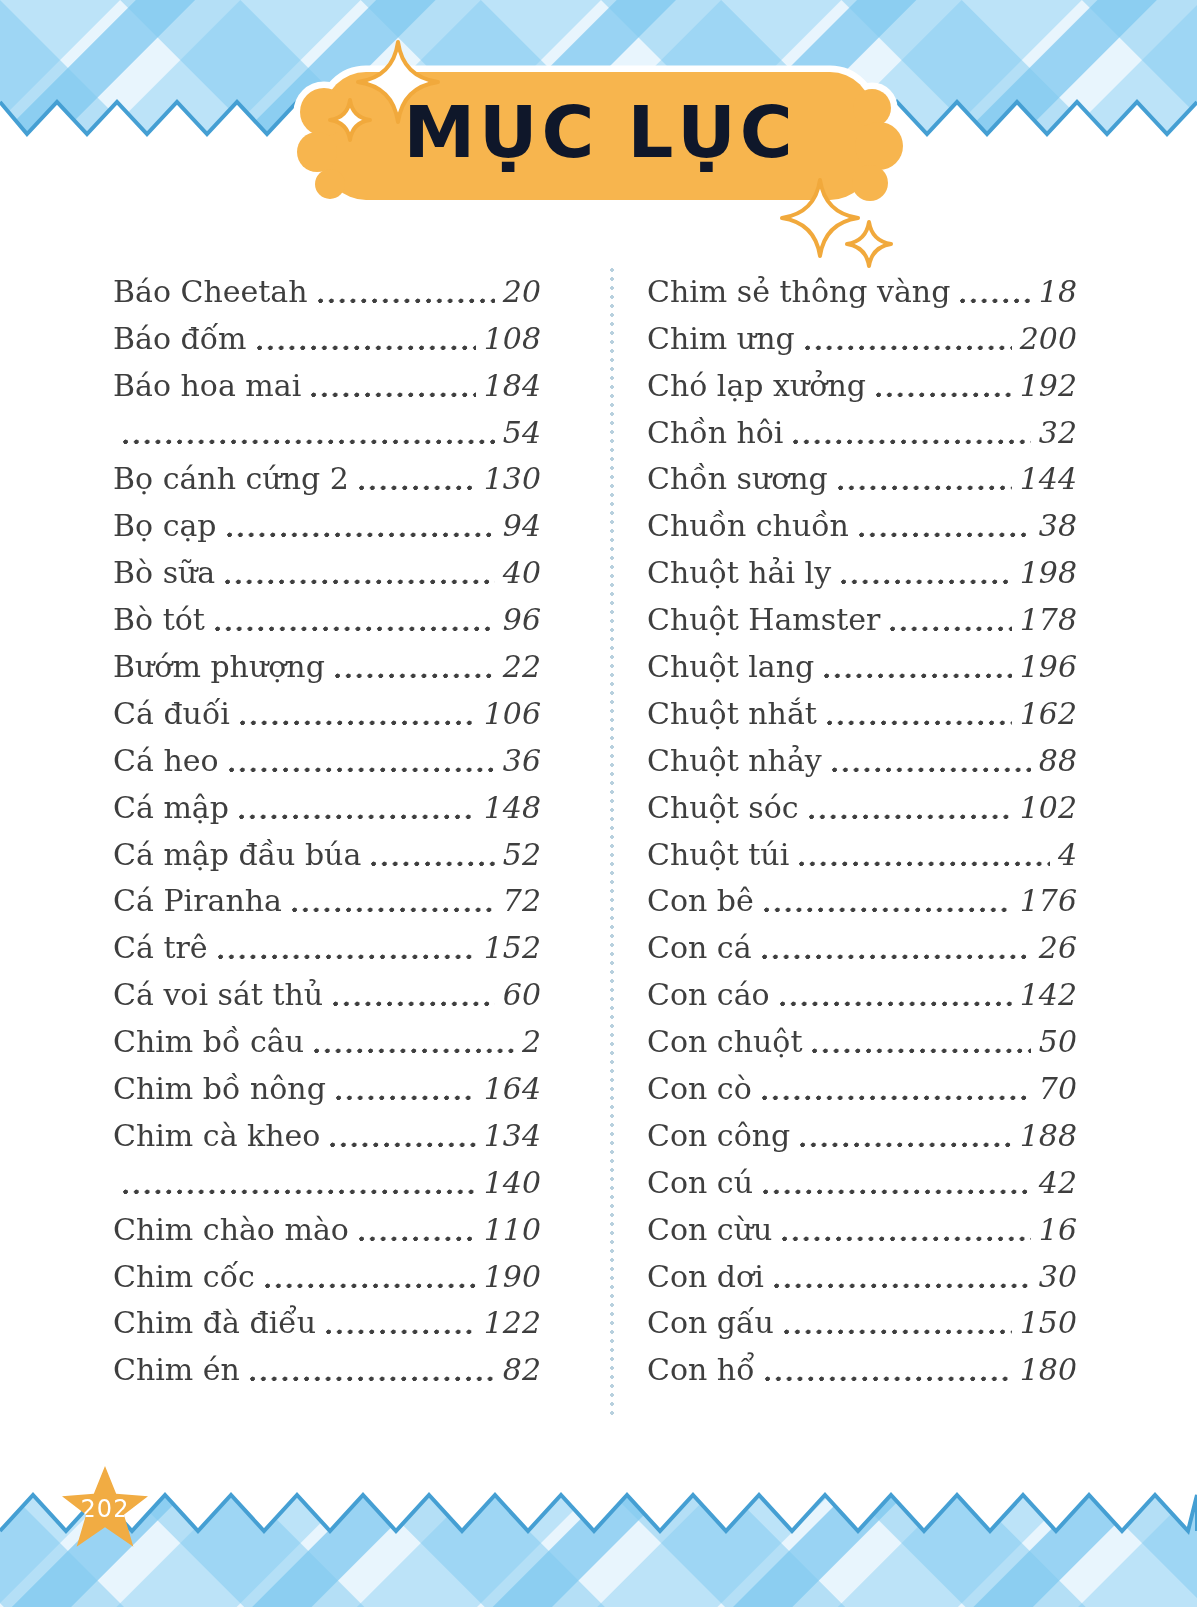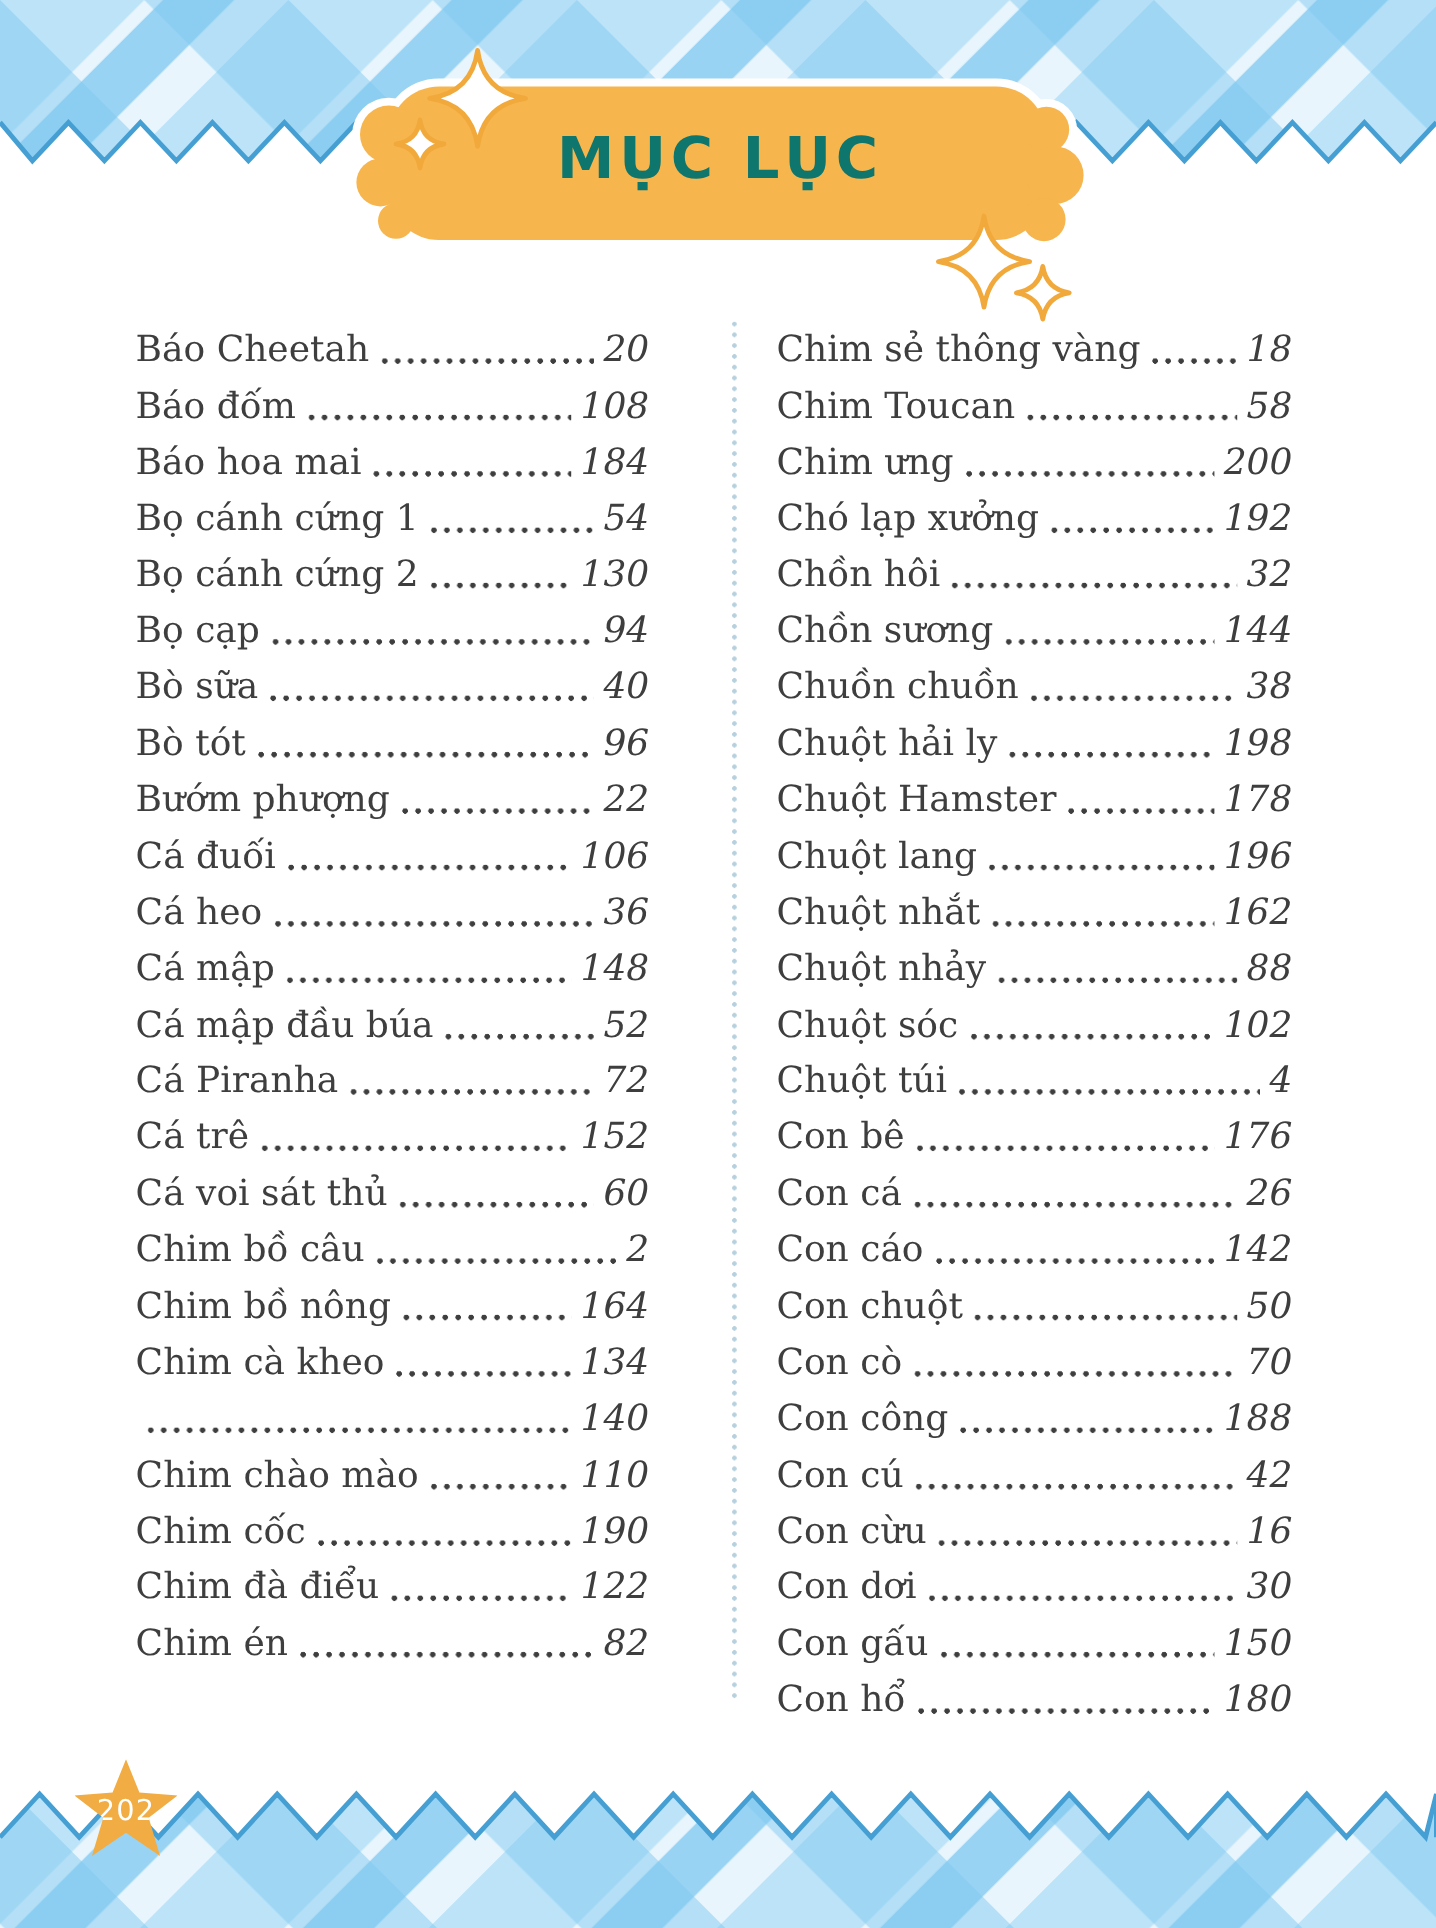--- a/index.html
+++ b/index.html
@@ -11,21 +11,21 @@
   .border-svg{position:absolute;left:0;width:1197px;z-index:1;}
   #top-border{top:0;height:150px;}
   #bottom-border{bottom:0;height:124px;}
 
   
   .banner-svg{position:absolute;left:290px;top:56px;width:620px;height:164px;z-index:2;}
   .banner-title{
     position:absolute;left:290px;top:58px;width:620px;height:148px;z-index:3;
     display:flex;align-items:center;justify-content:center;
     font-family:"DejaVu Sans","Liberation Sans",sans-serif;
-    font-weight:800;font-size:48px;letter-spacing:4px;color:#0f766e;
+    font-weight:800;font-size:72px;letter-spacing:4px;color:#0f172a;
   }
   .sparkle-svg{position:absolute;z-index:4;}
   #sparkle-tl{left:326px;top:34px;width:116px;height:126px;}
   #sparkle-br{left:772px;top:176px;width:130px;height:104px;}
 
   
   .toc-col{position:absolute;top:264px;z-index:2;list-style:none;margin:0;padding:0;text-align:center;}
   #toc-left{left:113px;width:428px;}
   #toc-right{left:647px;width:430px;}
   .toc-row{
@@ -139,21 +139,20 @@
     <span class="toc-page-num">108</span>
   </li>
 
   <li class="toc-row">
     <span class="toc-label">Báo hoa mai</span>
     <span class="leader"></span>
     <span class="toc-page-num">184</span>
   </li>
 
   <li class="toc-row">
-    <span class="toc-label">Bọ cánh cứng 1</span>
     <span class="leader"></span>
     <span class="toc-page-num">54</span>
   </li>
 
   <li class="toc-row">
     <span class="toc-label">Bọ cánh cứng 2</span>
     <span class="leader"></span>
     <span class="toc-page-num">130</span>
   </li>
 
@@ -272,25 +271,20 @@
 
 </ul>
   <div class="divider"></div>
   <ul id="toc-right" class="toc-col">
   <li class="toc-row">
     <span class="toc-label">Chim sẻ thông vàng</span>
     <span class="leader"></span>
     <span class="toc-page-num">18</span>
   </li>
 
-  <li class="toc-row">
-    <span class="toc-label">Chim Toucan</span>
-    <span class="leader"></span>
-    <span class="toc-page-num">58</span>
-  </li>
 
   <li class="toc-row">
     <span class="toc-label">Chim ưng</span>
     <span class="leader"></span>
     <span class="toc-page-num">200</span>
   </li>
 
   <li class="toc-row">
     <span class="toc-label">Chó lạp xưởng</span>
     <span class="leader"></span>

